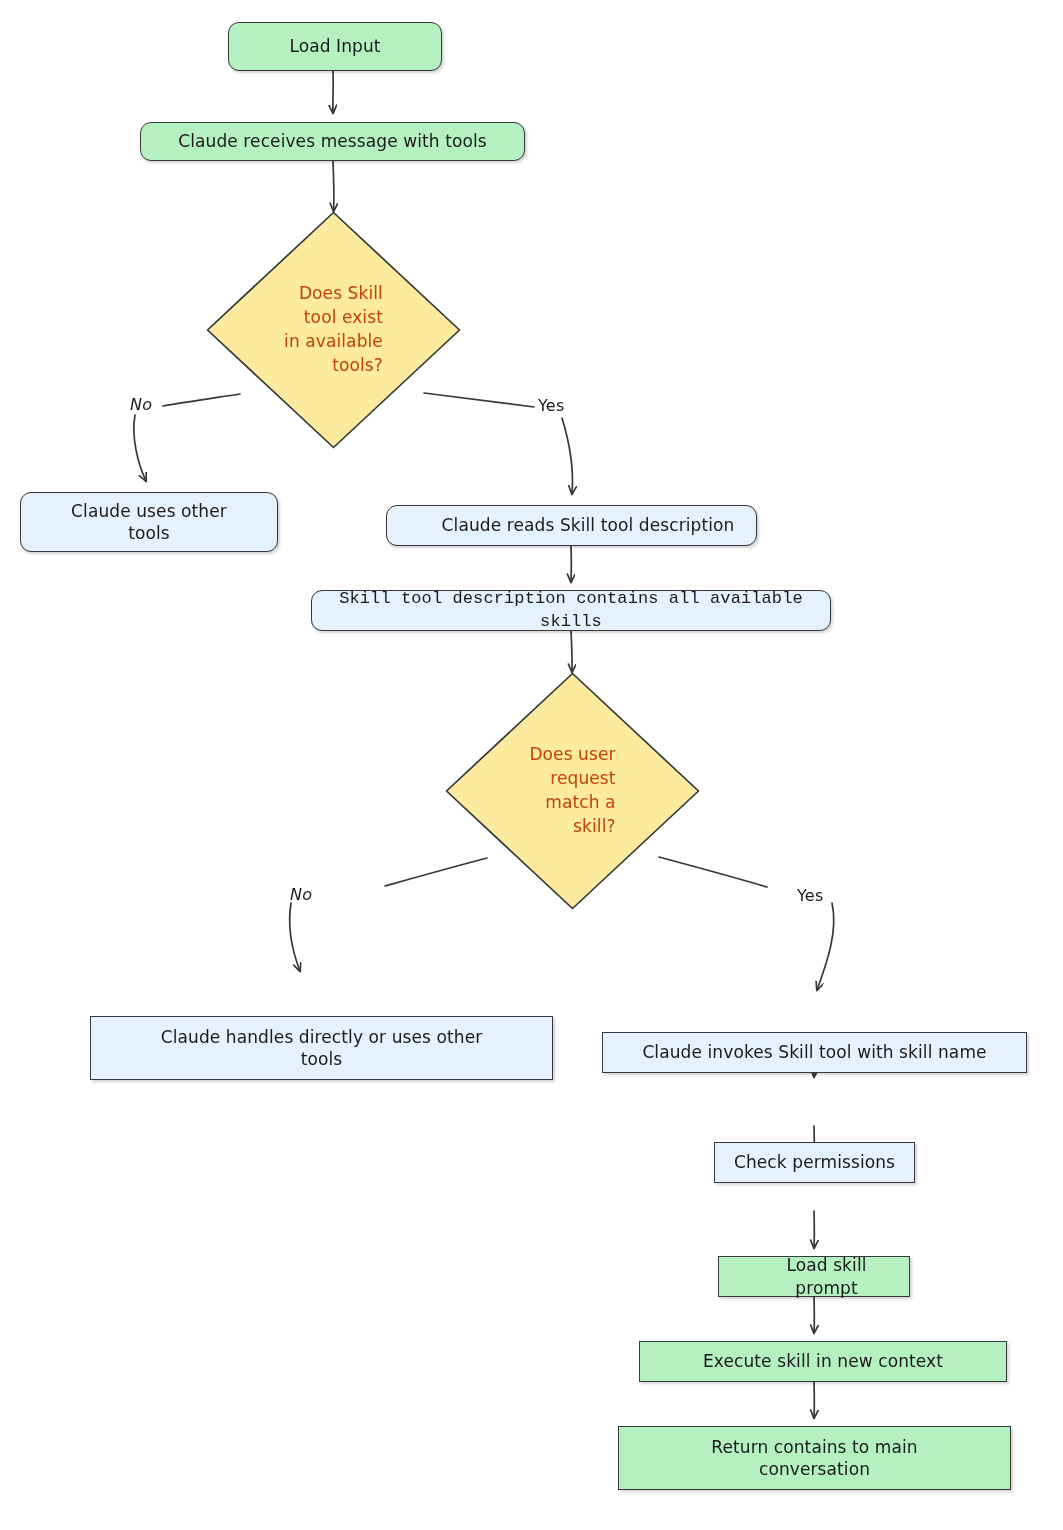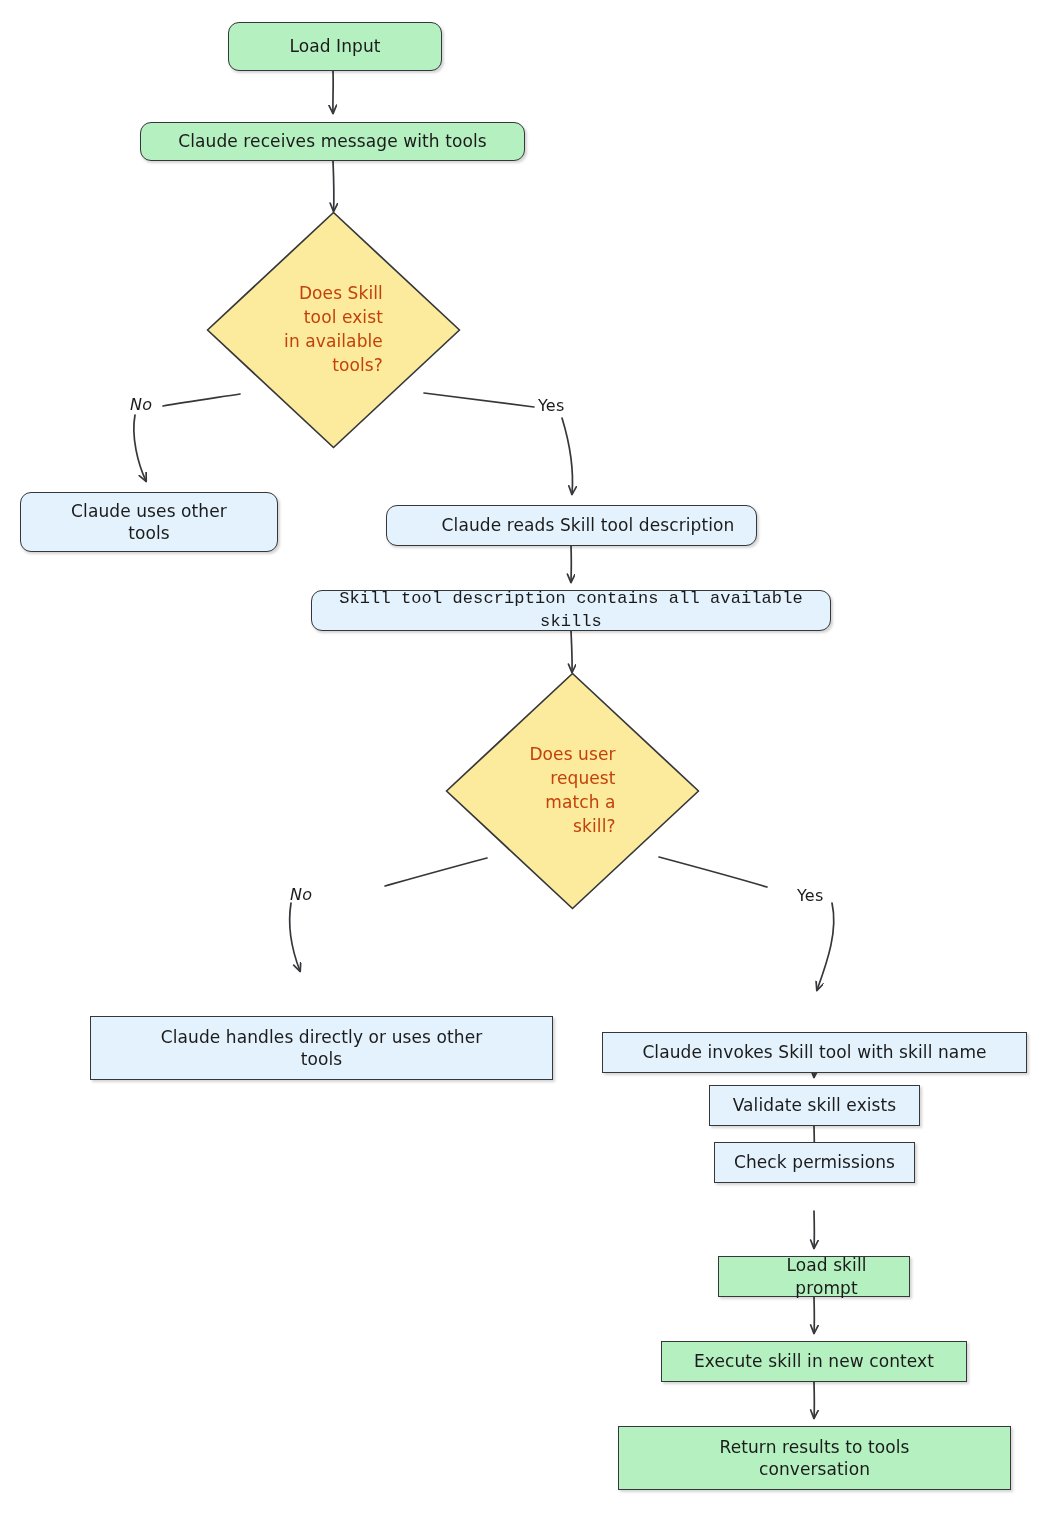--- a/index.html
+++ b/index.html
@@ -171,29 +171,28 @@
 request
 match a
 skill?</div>
   </div>
 
   <div class="node box square blue" style="left:90px; top:980px; width:463px; height:64px;margin-top:36px;">Claude handles directly or uses other
 tools</div>
 
   <div class="node box square blue" style="left:602px; top:1000px; width:425px; height:41px;margin-top:32px;">Claude invokes Skill tool with skill name</div>
 
-  <div class="node box square blue" style="left:709px; top:1085px; width:211px; height:41px;">Validate skill exists</div>
 
   <div class="node box square blue" style="left:714px; top:1142px; width:201px; height:41px;">Check permissions</div>
 
   <div class="node box square green" style="left:718px; top:1256px; width:192px; height:41px;padding-left:35px;">Load skill prompt</div>
 
-  <div class="node box square green" style="left:661px; top:1341px; width:306px; height:41px;">Execute skill in new context</div>
-
-  <div class="node box square green" style="left:618px; top:1426px; width:393px; height:64px;">Return results to tools
+  <div class="node box square green" style="left:639px; top:1341px; width:368px; height:41px;">Execute skill in new context</div>
+
+  <div class="node box square green" style="left:618px; top:1426px; width:393px; height:64px;">Return contains to main
 conversation</div>
 
   <div class="edge-label" style="left:130px; top:395px;">No</div>
 
   <div class="edge-label plain" style="left:538px; top:396px;">Yes</div>
 
   <div class="edge-label" style="left:290px; top:885px;">No</div>
 
   <div class="edge-label plain" style="left:797px; top:886px;">Yes</div>
 

